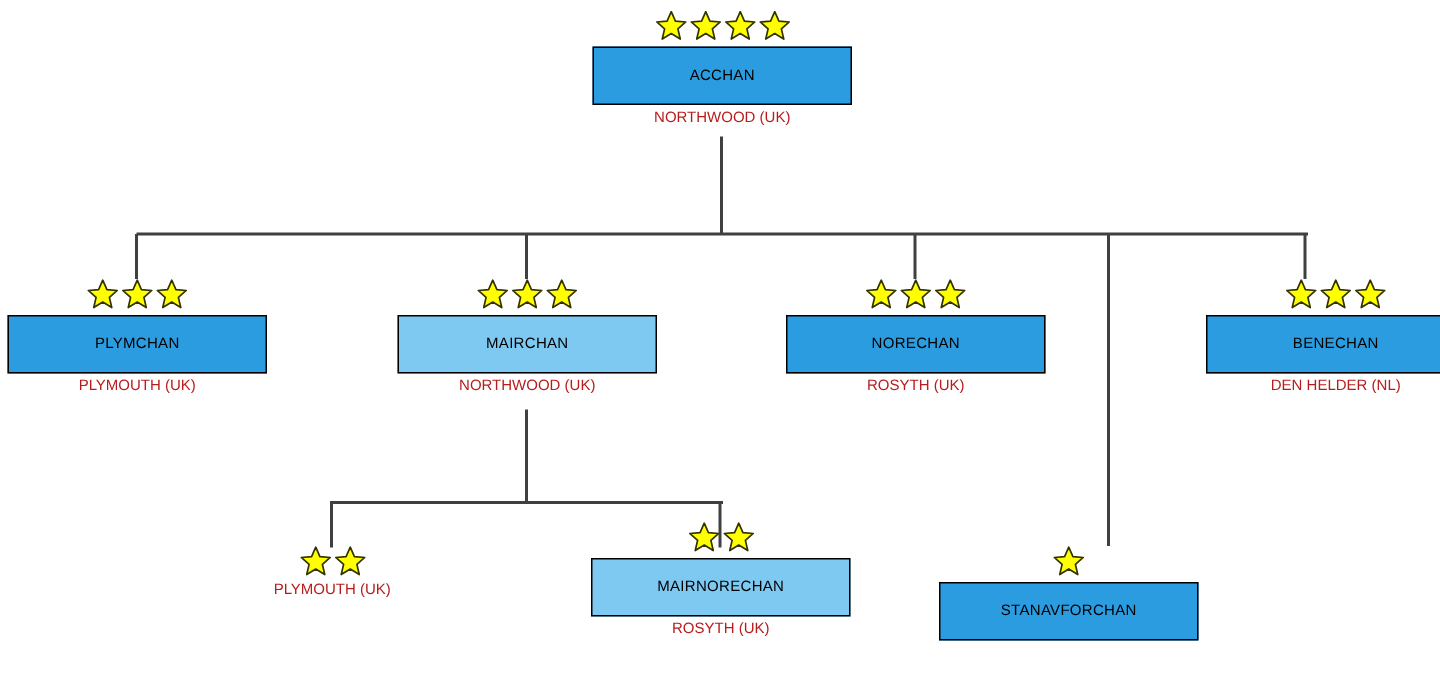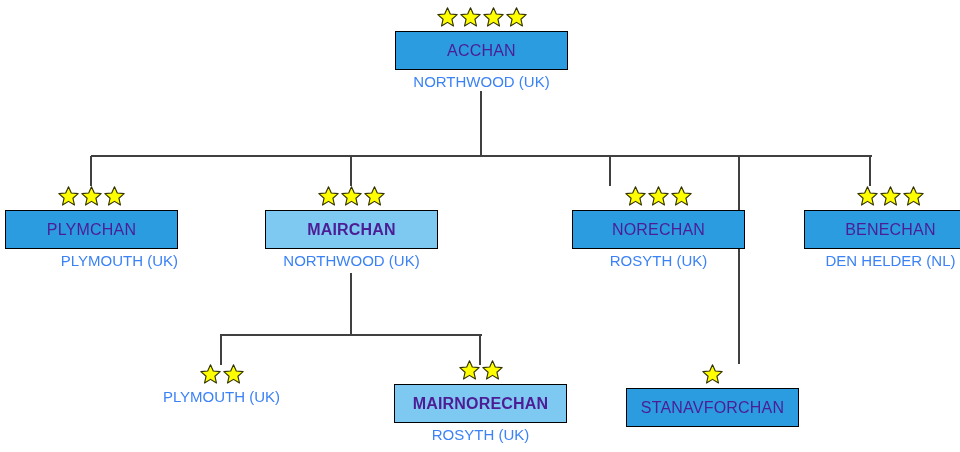--- a/index.html
+++ b/index.html
@@ -9,23 +9,23 @@
   }
   .line{position:absolute;background:var(--line,#404040);z-index:1;}
   .node{position:absolute;width:173px;text-align:center;z-index:2;}
   .stars{height:20px;display:flex;justify-content:center;align-items:center;gap:2px;margin-bottom:4px;}
   .stars svg{width:21px;height:20px;display:block;}
   .box{
     box-sizing:border-box;height:39px;border:1.6px solid #000;
     display:flex;align-items:center;justify-content:center;
     background:var(--box-dark,#2b9ce0);
   }
-  .box[data-variant="light"]{background:var(--box-light,#7ec9f1);font-weight:bold;}
-  .box .label{font-size:16px;color:#4c1d95;letter-spacing:0.2px;white-space:nowrap;}
-  .sub{margin-top:3px;font-size:15px;color:#3b82f6;white-space:nowrap;}
+  .box[data-variant="light"]{background:var(--box-light,#7ec9f1);}
+  .box .label{font-size:10px;color:#000000;letter-spacing:0.2px;white-space:nowrap;}
+  .sub{margin-top:3px;font-size:10px;color:#b91c1c;white-space:nowrap;}
 </style>
 </head>
 <body>
 
 <div id="stage">
 
   <div class="line" style="left:480px;top:91px;width:2px;height:65px;"></div>
   <div class="line" style="left:91px;top:155px;width:781px;height:2px;"></div>
   <div class="line" style="left:90px;top:156px;width:2px;height:30px;"></div>
   <div class="line" style="left:350px;top:156px;width:2px;height:30px;"></div>
@@ -51,21 +51,21 @@
         <svg viewBox="0 0 24 23">
           <polygon points="12,0.9 15.2,8.1 23.1,8.8 17.1,14.1 18.9,21.9 12,17.7 5.1,21.9 6.9,14.1 0.9,8.8 8.8,8.1" fill="#ffff00" stroke="#333300" stroke-width="1.3" stroke-linejoin="round"></polygon>
         </svg>
       </div>
     <div class="box" data-variant="dark">
       <span class="label">ACCHAN</span>
     </div>
     <div class="sub">NORTHWOOD (UK)</div>
   </div>
 
-  <div class="node" style="left:5px;top:186px;text-align:right;">
+  <div class="node" style="left:5px;top:186px;">
     <div class="stars">
         <svg viewBox="0 0 24 23">
           <polygon points="12,0.9 15.2,8.1 23.1,8.8 17.1,14.1 18.9,21.9 12,17.7 5.1,21.9 6.9,14.1 0.9,8.8 8.8,8.1" fill="#ffff00" stroke="#333300" stroke-width="1.3" stroke-linejoin="round"></polygon>
         </svg>
         <svg viewBox="0 0 24 23">
           <polygon points="12,0.9 15.2,8.1 23.1,8.8 17.1,14.1 18.9,21.9 12,17.7 5.1,21.9 6.9,14.1 0.9,8.8 8.8,8.1" fill="#ffff00" stroke="#333300" stroke-width="1.3" stroke-linejoin="round"></polygon>
         </svg>
         <svg viewBox="0 0 24 23">
           <polygon points="12,0.9 15.2,8.1 23.1,8.8 17.1,14.1 18.9,21.9 12,17.7 5.1,21.9 6.9,14.1 0.9,8.8 8.8,8.1" fill="#ffff00" stroke="#333300" stroke-width="1.3" stroke-linejoin="round"></polygon>
         </svg>
@@ -87,21 +87,21 @@
         <svg viewBox="0 0 24 23">
           <polygon points="12,0.9 15.2,8.1 23.1,8.8 17.1,14.1 18.9,21.9 12,17.7 5.1,21.9 6.9,14.1 0.9,8.8 8.8,8.1" fill="#ffff00" stroke="#333300" stroke-width="1.3" stroke-linejoin="round"></polygon>
         </svg>
       </div>
     <div class="box" data-variant="light">
       <span class="label">MAIRCHAN</span>
     </div>
     <div class="sub">NORTHWOOD (UK)</div>
   </div>
 
-  <div class="node" style="left:524px;top:186px;margin-left:48px;">
+  <div class="node" style="left:524px;top:186px;">
     <div class="stars">
         <svg viewBox="0 0 24 23">
           <polygon points="12,0.9 15.2,8.1 23.1,8.8 17.1,14.1 18.9,21.9 12,17.7 5.1,21.9 6.9,14.1 0.9,8.8 8.8,8.1" fill="#ffff00" stroke="#333300" stroke-width="1.3" stroke-linejoin="round"></polygon>
         </svg>
         <svg viewBox="0 0 24 23">
           <polygon points="12,0.9 15.2,8.1 23.1,8.8 17.1,14.1 18.9,21.9 12,17.7 5.1,21.9 6.9,14.1 0.9,8.8 8.8,8.1" fill="#ffff00" stroke="#333300" stroke-width="1.3" stroke-linejoin="round"></polygon>
         </svg>
         <svg viewBox="0 0 24 23">
           <polygon points="12,0.9 15.2,8.1 23.1,8.8 17.1,14.1 18.9,21.9 12,17.7 5.1,21.9 6.9,14.1 0.9,8.8 8.8,8.1" fill="#ffff00" stroke="#333300" stroke-width="1.3" stroke-linejoin="round"></polygon>
         </svg>
@@ -135,21 +135,21 @@
         <svg viewBox="0 0 24 23">
           <polygon points="12,0.9 15.2,8.1 23.1,8.8 17.1,14.1 18.9,21.9 12,17.7 5.1,21.9 6.9,14.1 0.9,8.8 8.8,8.1" fill="#ffff00" stroke="#333300" stroke-width="1.3" stroke-linejoin="round"></polygon>
         </svg>
         <svg viewBox="0 0 24 23">
           <polygon points="12,0.9 15.2,8.1 23.1,8.8 17.1,14.1 18.9,21.9 12,17.7 5.1,21.9 6.9,14.1 0.9,8.8 8.8,8.1" fill="#ffff00" stroke="#333300" stroke-width="1.3" stroke-linejoin="round"></polygon>
         </svg>
       </div>
     <div class="sub">PLYMOUTH (UK)</div>
   </div>
 
-  <div class="node" style="left:394px;top:360px;">
+  <div class="node" style="left:394px;top:348px;">
     <div class="stars">
         <svg viewBox="0 0 24 23">
           <polygon points="12,0.9 15.2,8.1 23.1,8.8 17.1,14.1 18.9,21.9 12,17.7 5.1,21.9 6.9,14.1 0.9,8.8 8.8,8.1" fill="#ffff00" stroke="#333300" stroke-width="1.3" stroke-linejoin="round"></polygon>
         </svg>
         <svg viewBox="0 0 24 23">
           <polygon points="12,0.9 15.2,8.1 23.1,8.8 17.1,14.1 18.9,21.9 12,17.7 5.1,21.9 6.9,14.1 0.9,8.8 8.8,8.1" fill="#ffff00" stroke="#333300" stroke-width="1.3" stroke-linejoin="round"></polygon>
         </svg>
       </div>
     <div class="box" data-variant="light">
       <span class="label">MAIRNORECHAN</span>

